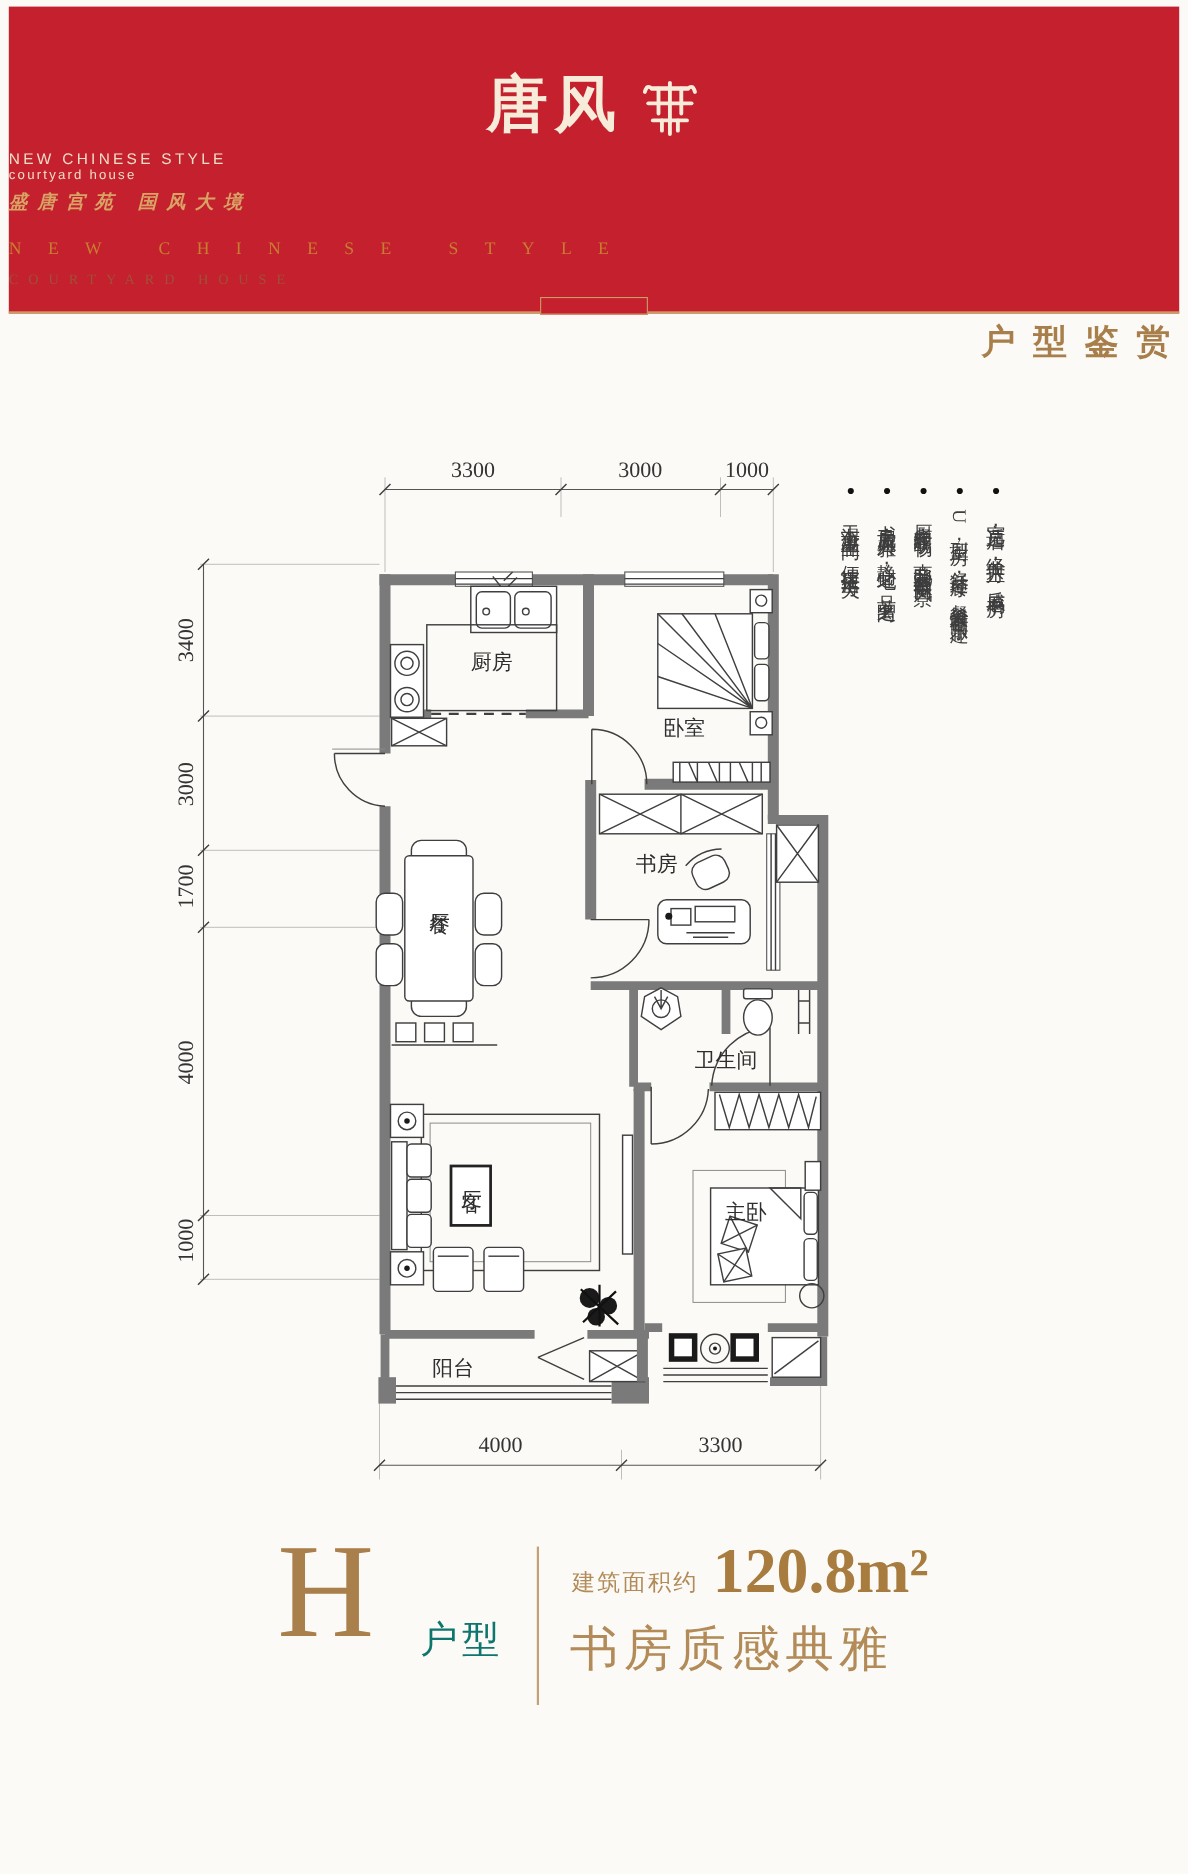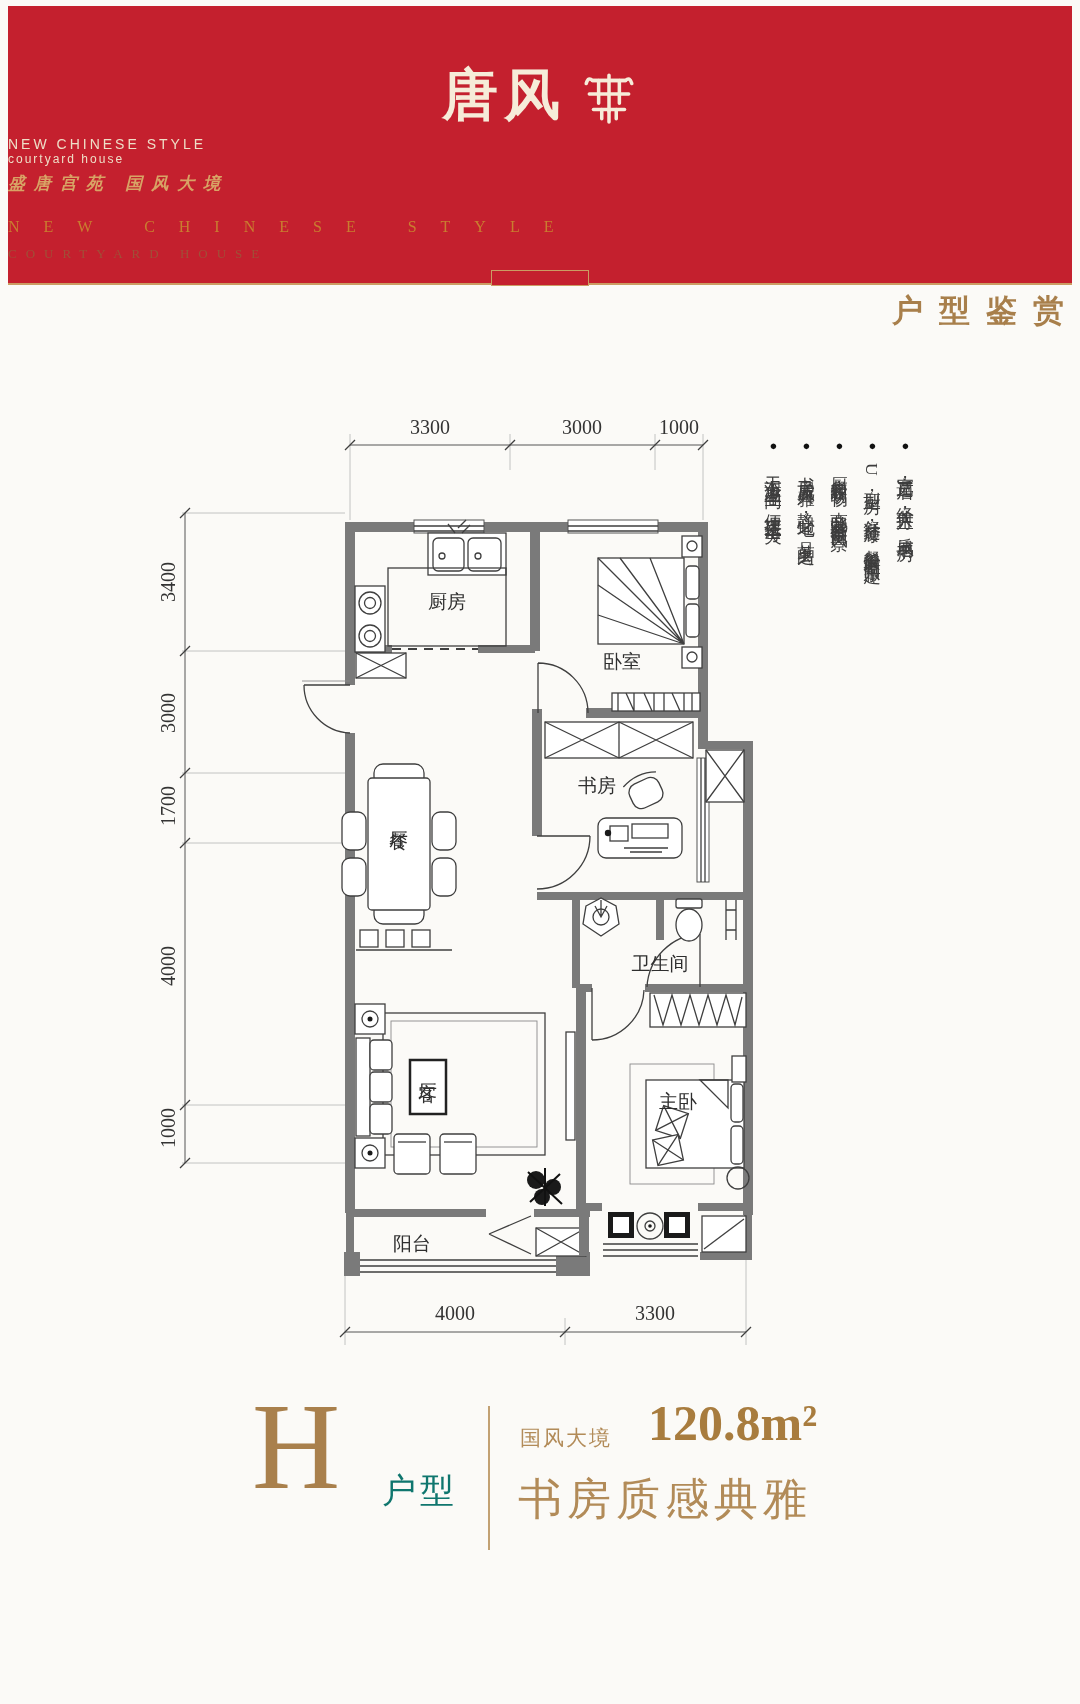--- a/index.html
+++ b/index.html
@@ -51,21 +51,21 @@
 
   
   .type-letter{position:absolute;left:252px;top:1386px;font-size:122px;color:#a9804c;
                line-height:1;}
   .type-label{position:absolute;left:382px;top:1468px;font-size:34px;color:#0f766e;
               letter-spacing:4px;}
   .footer-divider{position:absolute;left:488px;top:1406px;width:1.5px;height:144px;
                   background:#c2a173;}
   .area-prefix{position:absolute;left:520px;top:1424px;font-size:21px;color:#b28b58;
                letter-spacing:2px;}
-  .area-value{position:absolute;left:648px;top:1394px;font-size:50px;font-weight:bold;
+  .area-value{position:absolute;left:648px;top:1394px;font-size:58px;font-weight:bold;
               color:#a87c3e;}
   .layout-text{position:absolute;left:518px;top:1470px;font-size:44px;color:#b28b58;
                letter-spacing:5px;}
 </style>
 </head>
 <body>
 
 <div class="page">
 
   <div class="banner">
@@ -315,17 +315,17 @@
     <div class="feat-col"><span class="dot">●</span><span>宽适三居，经典方正，质感书房</span></div>
     <div class="feat-col"><span class="dot">●</span><span>U型厨房，舒适餐厅，餐餐俱有不同乐趣</span></div>
     <div class="feat-col"><span class="dot">●</span><span>厨餐客厅明畅，南北卧室各领不同风景</span></div>
     <div class="feat-col"><span class="dot">●</span><span>书房质感典雅，静心之地，品茗之禺</span></div>
     <div class="feat-col"><span class="dot">●</span><span>干湿分离卫生间，便捷生活每一天</span></div>
   </div>
 
   <div class="type-letter">H</div>
   <div class="type-label">户型</div>
   <div class="footer-divider"></div>
-  <div class="area-prefix">国风大境</div>
+  <div class="area-prefix">建筑面积约</div>
   <div class="area-value">120.8m²</div>
   <div class="layout-text">书房质感典雅</div>
 
 </div>
 
 </body></html>

